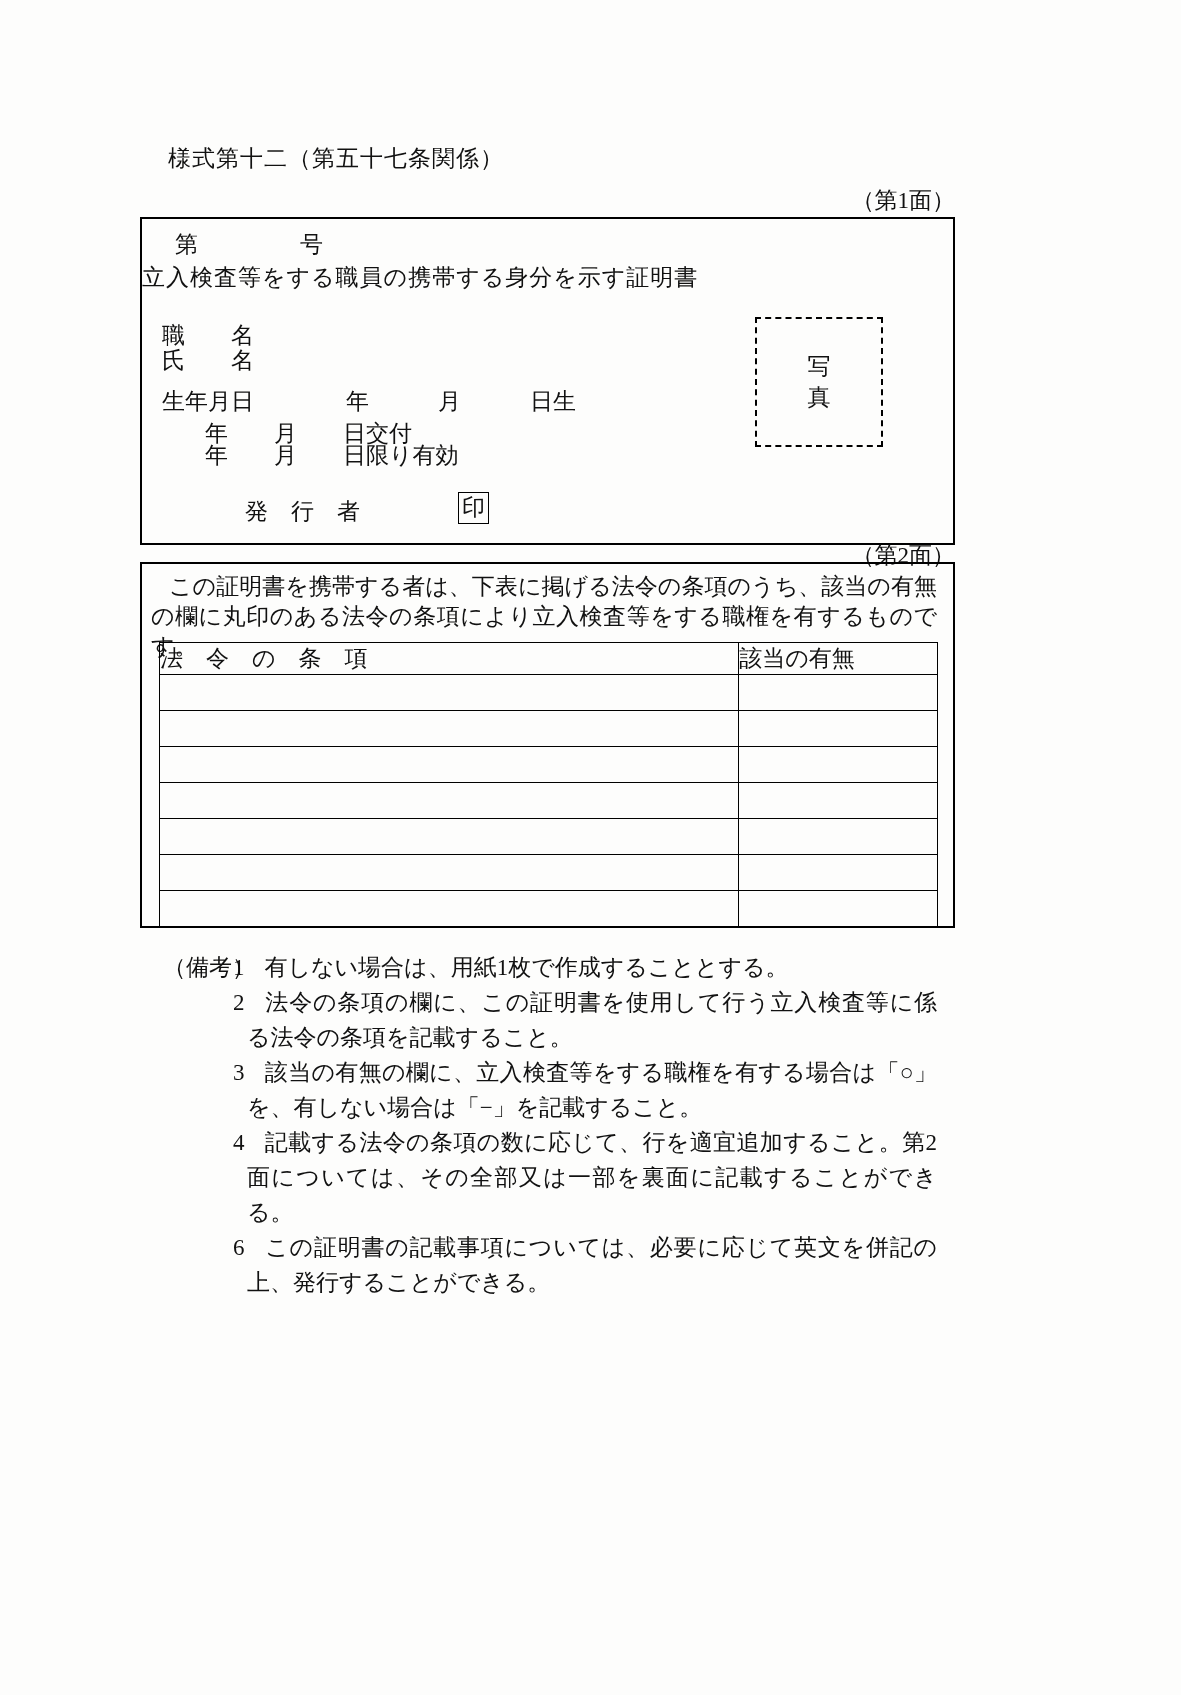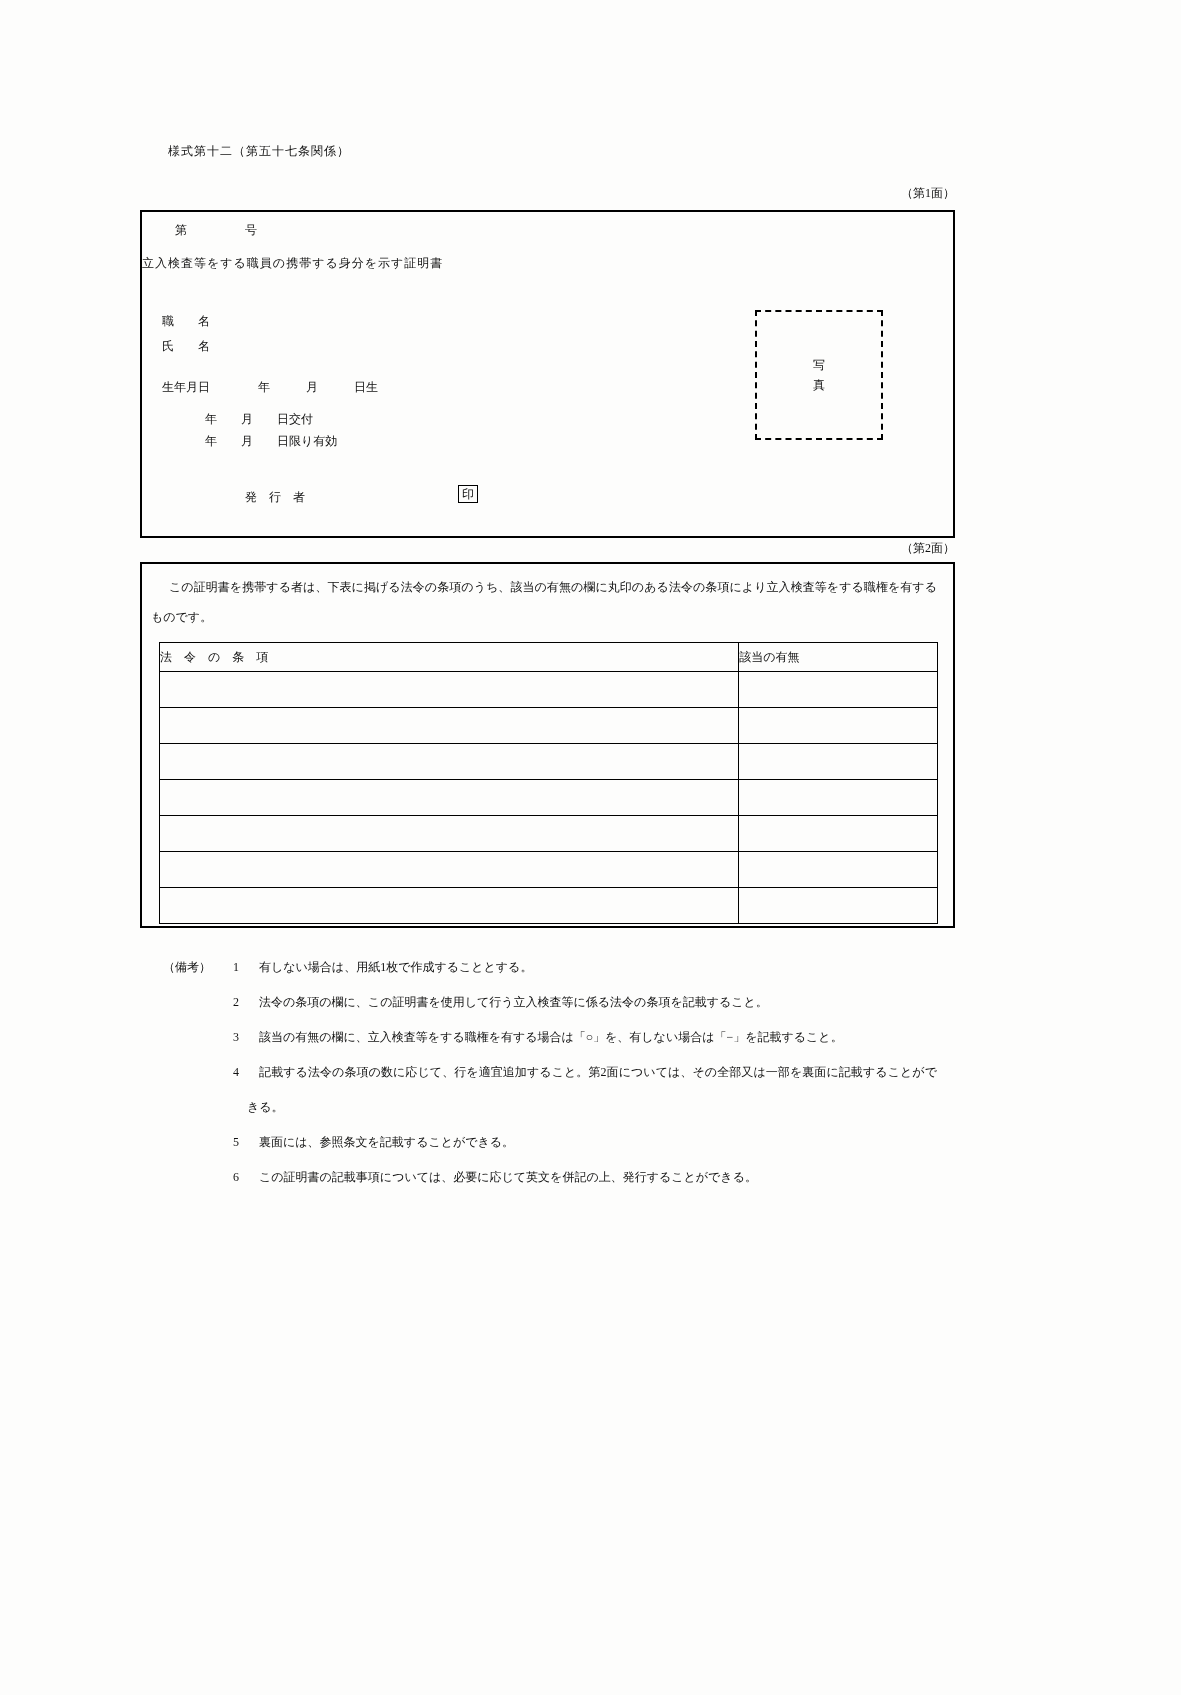--- a/index.html
+++ b/index.html
@@ -1,28 +1,28 @@
 <!DOCTYPE html>
 <html><head>
 <meta charset="utf-8">
 <style>
   html,body { margin:0; padding:0; background:#fbfbfa; }
   .page {
     position:relative; width:1181px; height:1695px;
     background:#fdfdfc; color:#111;
     font-family:"Liberation Serif","DejaVu Serif",serif;
-    font-size:12px; overflow:hidden;
+    font-size:23px; overflow:hidden;
   }
   .form-label { position:absolute; left:168px; top:143px; letter-spacing:1px; }
   .face-label { position:absolute; left:140px; width:815px; text-align:right; }
   .face1 { top:185px; }
   .face2 { top:540px; }
 
   .box { position:absolute; left:140px; width:815px; border:2px solid #000; box-sizing:border-box; }
-  .page1-box { top:210px; height:328px; }
+  .page1-box { top:217px; height:328px; }
   .page2-box { top:562px; height:366px; }
 
   
   .doc-number { position:absolute; left:33px; top:10px; letter-spacing:2px; }
   .cert-title { position:absolute; left:0; width:100%; top:43px; text-align:left; letter-spacing:1px; }
   .f-position { position:absolute; left:20px; top:101px; }
   .f-name     { position:absolute; left:20px; top:126px; }
   .f-birth    { position:absolute; left:20px; top:151px;margin-top:16px; }
   .f-issue    { position:absolute; left:63px; top:199px; }
   .f-valid    { position:absolute; left:63px; top:221px; }
@@ -132,20 +132,17 @@
     <div class="note-item">
       <span class="note-num">2</span><span>法令の条項の欄に、この証明書を使用して行う立入検査等に係る法令の条項を記載すること。</span>
     </div>
     <div class="note-item">
       <span class="note-num">3</span><span>該当の有無の欄に、立入検査等をする職権を有する場合は「○」を、有しない場合は「−」を記載すること。</span>
     </div>
     <div class="note-item">
       <span class="note-num">4</span><span>記載する法令の条項の数に応じて、行を適宜追加すること。第2面については、その全部又は一部を裏面に記載することができる。</span>
     </div>
     <div class="note-item">
-      <span class="note-num">5</span><span>裏面には、参照条文を記載することができる。</span>
-    </div>
-    <div class="note-item">
       <span class="note-num">6</span><span>この証明書の記載事項については、必要に応じて英文を併記の上、発行することができる。</span>
     </div>
   </div>
 
 </div>
 
 </body></html>

